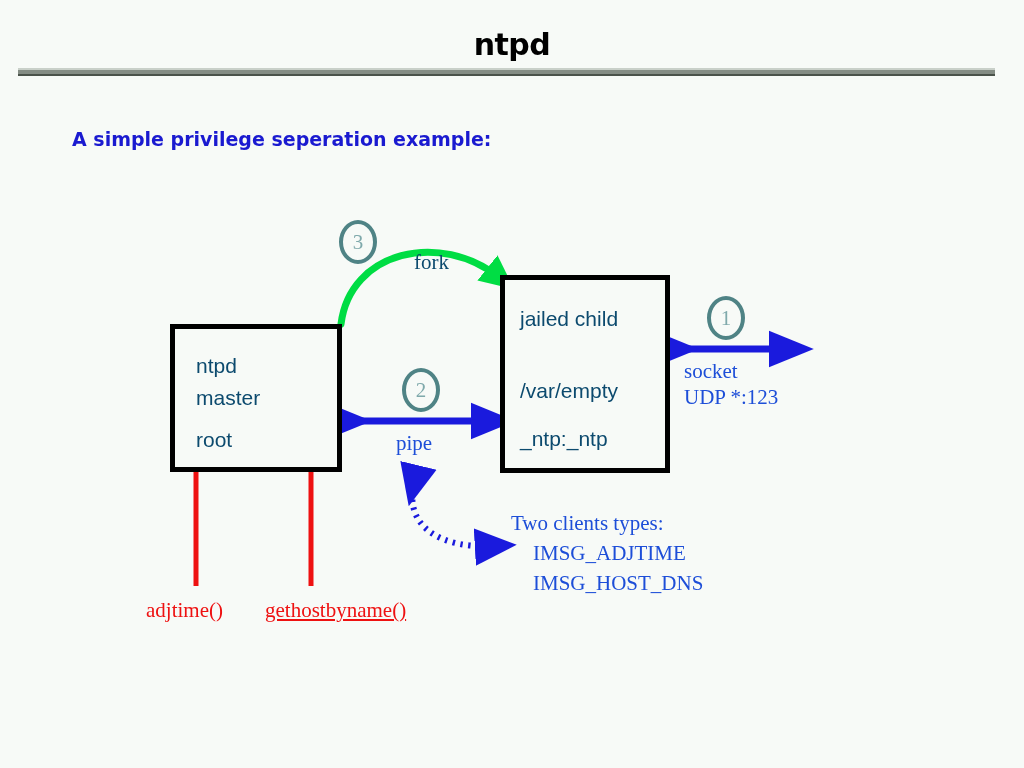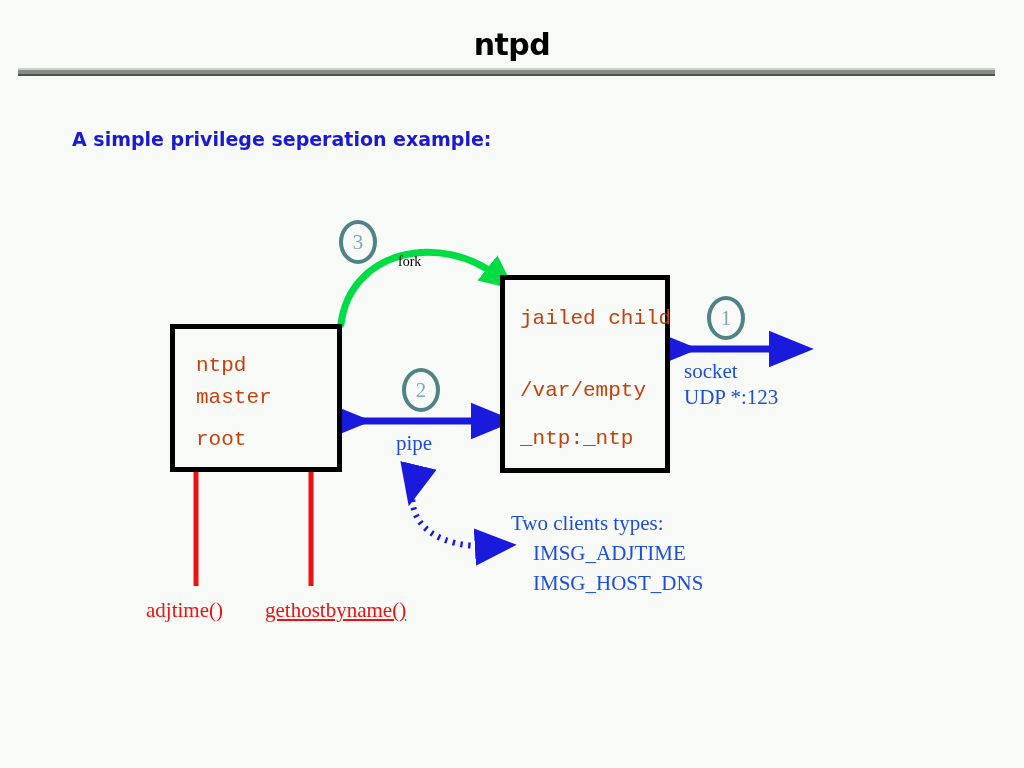--- a/index.html
+++ b/index.html
@@ -61,23 +61,23 @@
   .proc-box {
     position: absolute;
     background: #f7faf7;
     border: 5px solid #000000;
     box-sizing: border-box;
   }
   #box-master { left: 170px; top: 318px; width: 172px; height: 148px; }
   #box-child  { left: 500px; top: 269px; width: 170px; height: 198px; }
   .box-line {
     position: absolute;
-    font-family: Liberation Mono, monospace;
+    font-family: Liberation Sans, sans-serif;
     font-size: 21px;
-    color: #c2410c;
+    color: #0c4a6e;
     white-space: nowrap;
     line-height: 24px;
   }
   #m-l1 { left: 196px; top: 348px; }
   #m-l2 { left: 196px; top: 380px; }
   #m-l3 { left: 196px; top: 422px; }
   #c-l1 { left: 520px; top: 301px; }
   #c-l2 { left: 520px; top: 373px; }
   #c-l3 { left: 520px; top: 421px; text-align: center; }
   
@@ -101,21 +101,21 @@
   
   .lbl {
     position: absolute;
     font-family: "Liberation Serif", serif;
     white-space: nowrap;
     line-height: 26px;
   }
   .lbl-blue { color: #1d4ed8; font-size: 21px; }
   .lbl-red  { color: #ee1111; font-size: 21px; }
   .lbl-black{ color: #111111; font-size: 21px; }
-  .lbl-green{ color: #000000; font-size: 14px; }
+  .lbl-green{ color: #0c4a6e; font-size: 21px; margin-left: 16px; }
   #lbl-pipe      { left: 396px; top: 424px; }
   #lbl-socket    { left: 684px; top: 352px; }
   #lbl-udp       { left: 684px; top: 378px; }
   #lbl-fork      { left: 398px; top: 243px; }
   #lbl-ntp-peers { left: 806px; top: 288px; line-height: 28px; }
   #lbl-adjtime   { left: 146px; top: 591px; text-align: center; }
   #lbl-gethost   { left: 265px; top: 591px; text-decoration: underline; }
   #msg-block     { left: 511px; top: 502px; line-height: 30px; }
   #msg-block .indent { display: block; padding-left: 22px; }
   svg.overlay {

